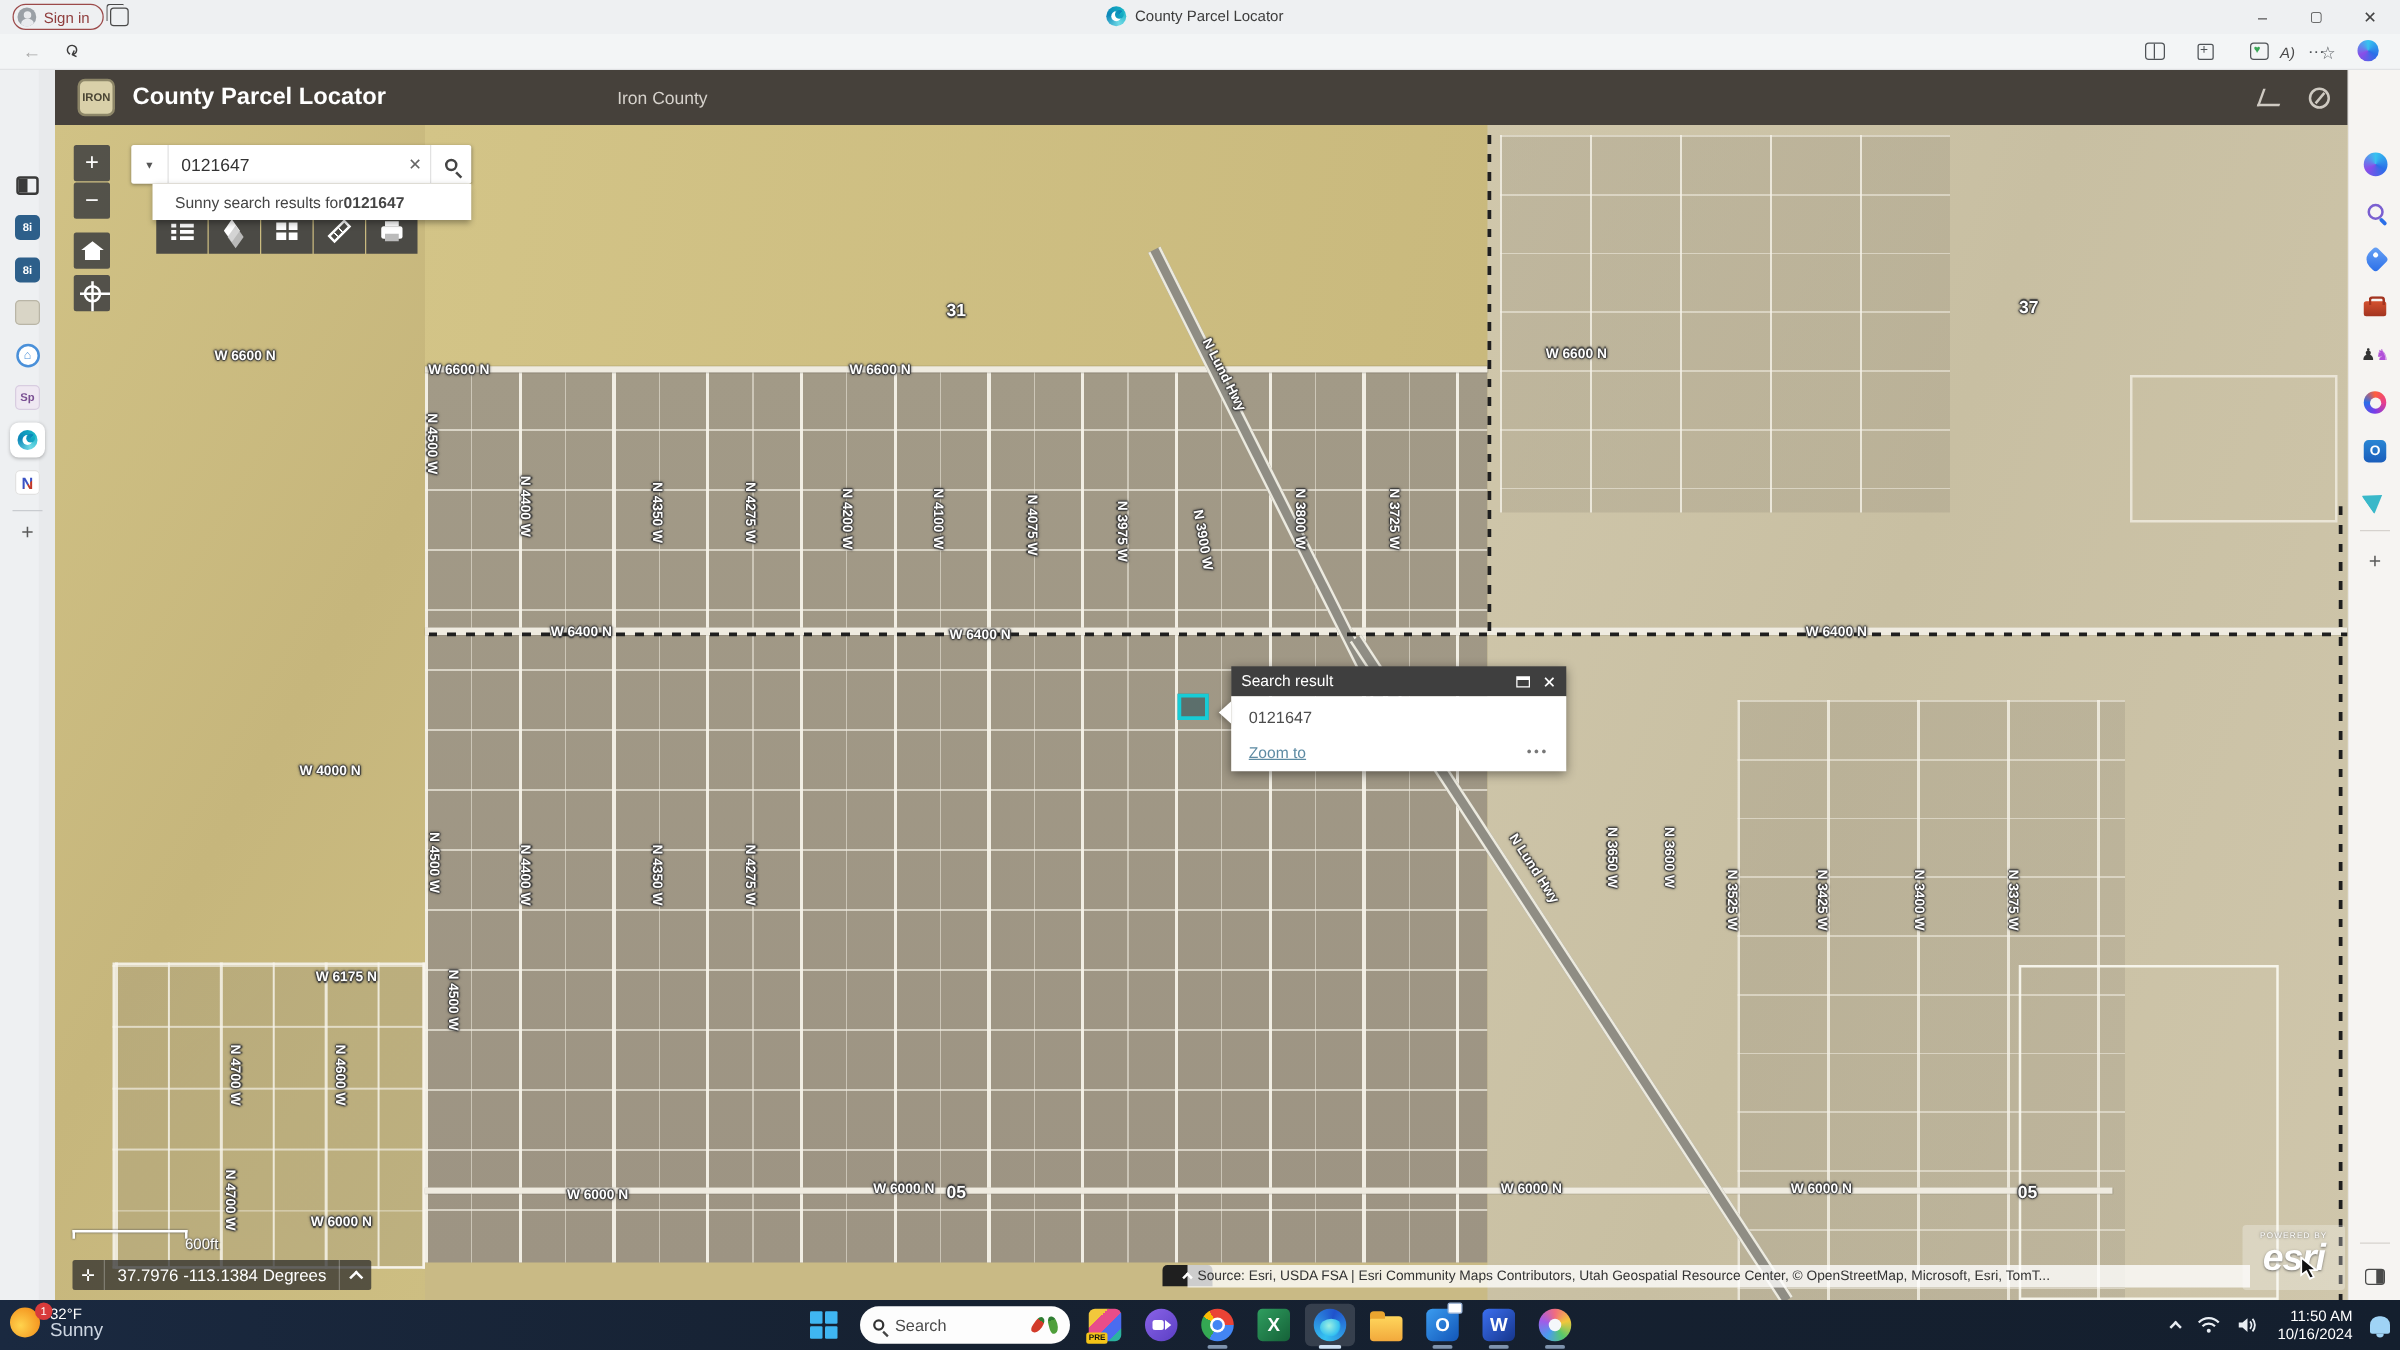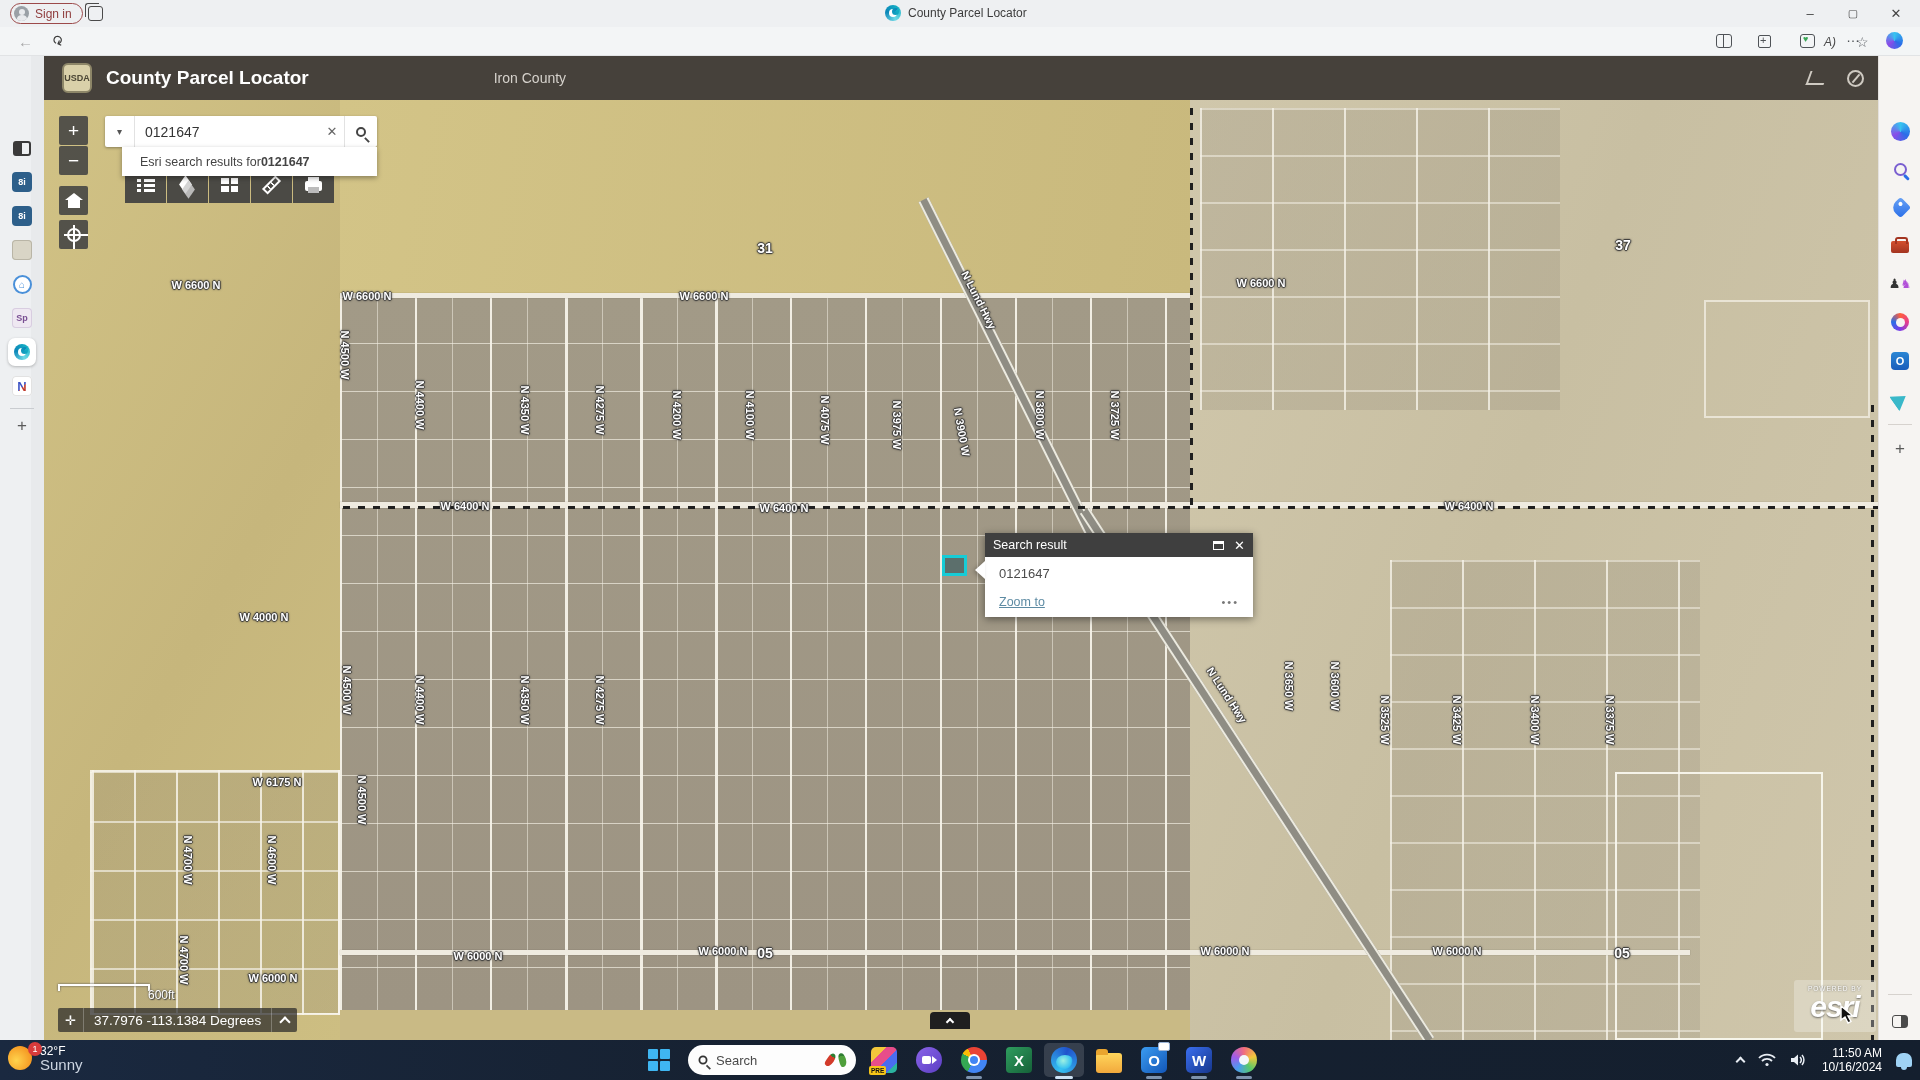--- a/index.html
+++ b/index.html
@@ -332,21 +332,21 @@
   <div style="position:absolute; left:9px; top:938px; width:24px; border-top:1px solid #d6d2ce"></div>
   <div class="sbslot" style="top:950px">
       <div class="sb-panel"></div>
     </div>
   <div class="sbslot" style="top:1005px">
       <span class="sb-gear">⚙</span>
     </div>
 </div>
 
 <div id="appheader">
-  <div id="iron-logo">USDA</div>
+  <div id="iron-logo">IRON</div>
   <div id="app-title">County Parcel Locator</div>
   <div id="app-subtitle">Iron County</div>
   <div id="hdr-select-icon"></div>
   <div id="hdr-compass-icon"></div>
 </div>
 
 <div id="map">
   <div class="abs speckle-olive" id="zone-left"></div>
   <div class="abs speckle-olive" id="zone-top"></div>
   <div class="abs speckle-brown" id="zone-grid"></div>
@@ -445,21 +445,21 @@
 
   <div id="search-widget">
     <div id="search-arrow">▾</div>
     <div id="search-value">0121647</div>
     <div id="search-clear">✕</div>
     <div id="search-btn">
         <div class="mag"></div>
       </div>
   </div>
   <div id="search-suggest">
-    <span>Esri search results for </span>
+    <span>Sunny search results for </span>
     <b>0121647</b>
   </div>
 
   <div id="highlight-parcel"></div>
   <div id="popup">
     <div id="popup-arrow"></div>
     <div id="popup-header">
       <span id="popup-title">Search result</span>
       <div id="popup-max"></div>
       <span id="popup-close">✕</span>
@@ -478,20 +478,21 @@
   <div id="coordbar">
     <div id="coord-target">✛</div>
     <div id="coord-text">37.7976 -113.1384 Degrees</div>
     <div id="coord-expand">
         <div class="caret-up"></div>
       </div>
   </div>
   <div id="attr-tab">
       <div class="caret-up"></div>
     </div>
+  <div id="attribution">Source: Esri, USDA FSA | Esri Community Maps Contributors, Utah Geospatial Resource Center, © OpenStreetMap, Microsoft, Esri, TomT...</div>
   <div id="esri-logo">
     <div id="powered-by">POWERED BY</div>
     <div id="esri-word">esri</div>
   </div>
   <svg id="cursor-arrow" width="18" height="20" viewBox="0 0 18 20">
       <polygon points="1,1 1,15 5,12 8,18 11,16.5 8,11 13,11" fill="#111" stroke="#fff" stroke-width="1.4"></polygon>
     </svg>
 </div>
 
 <div id="taskbar">

